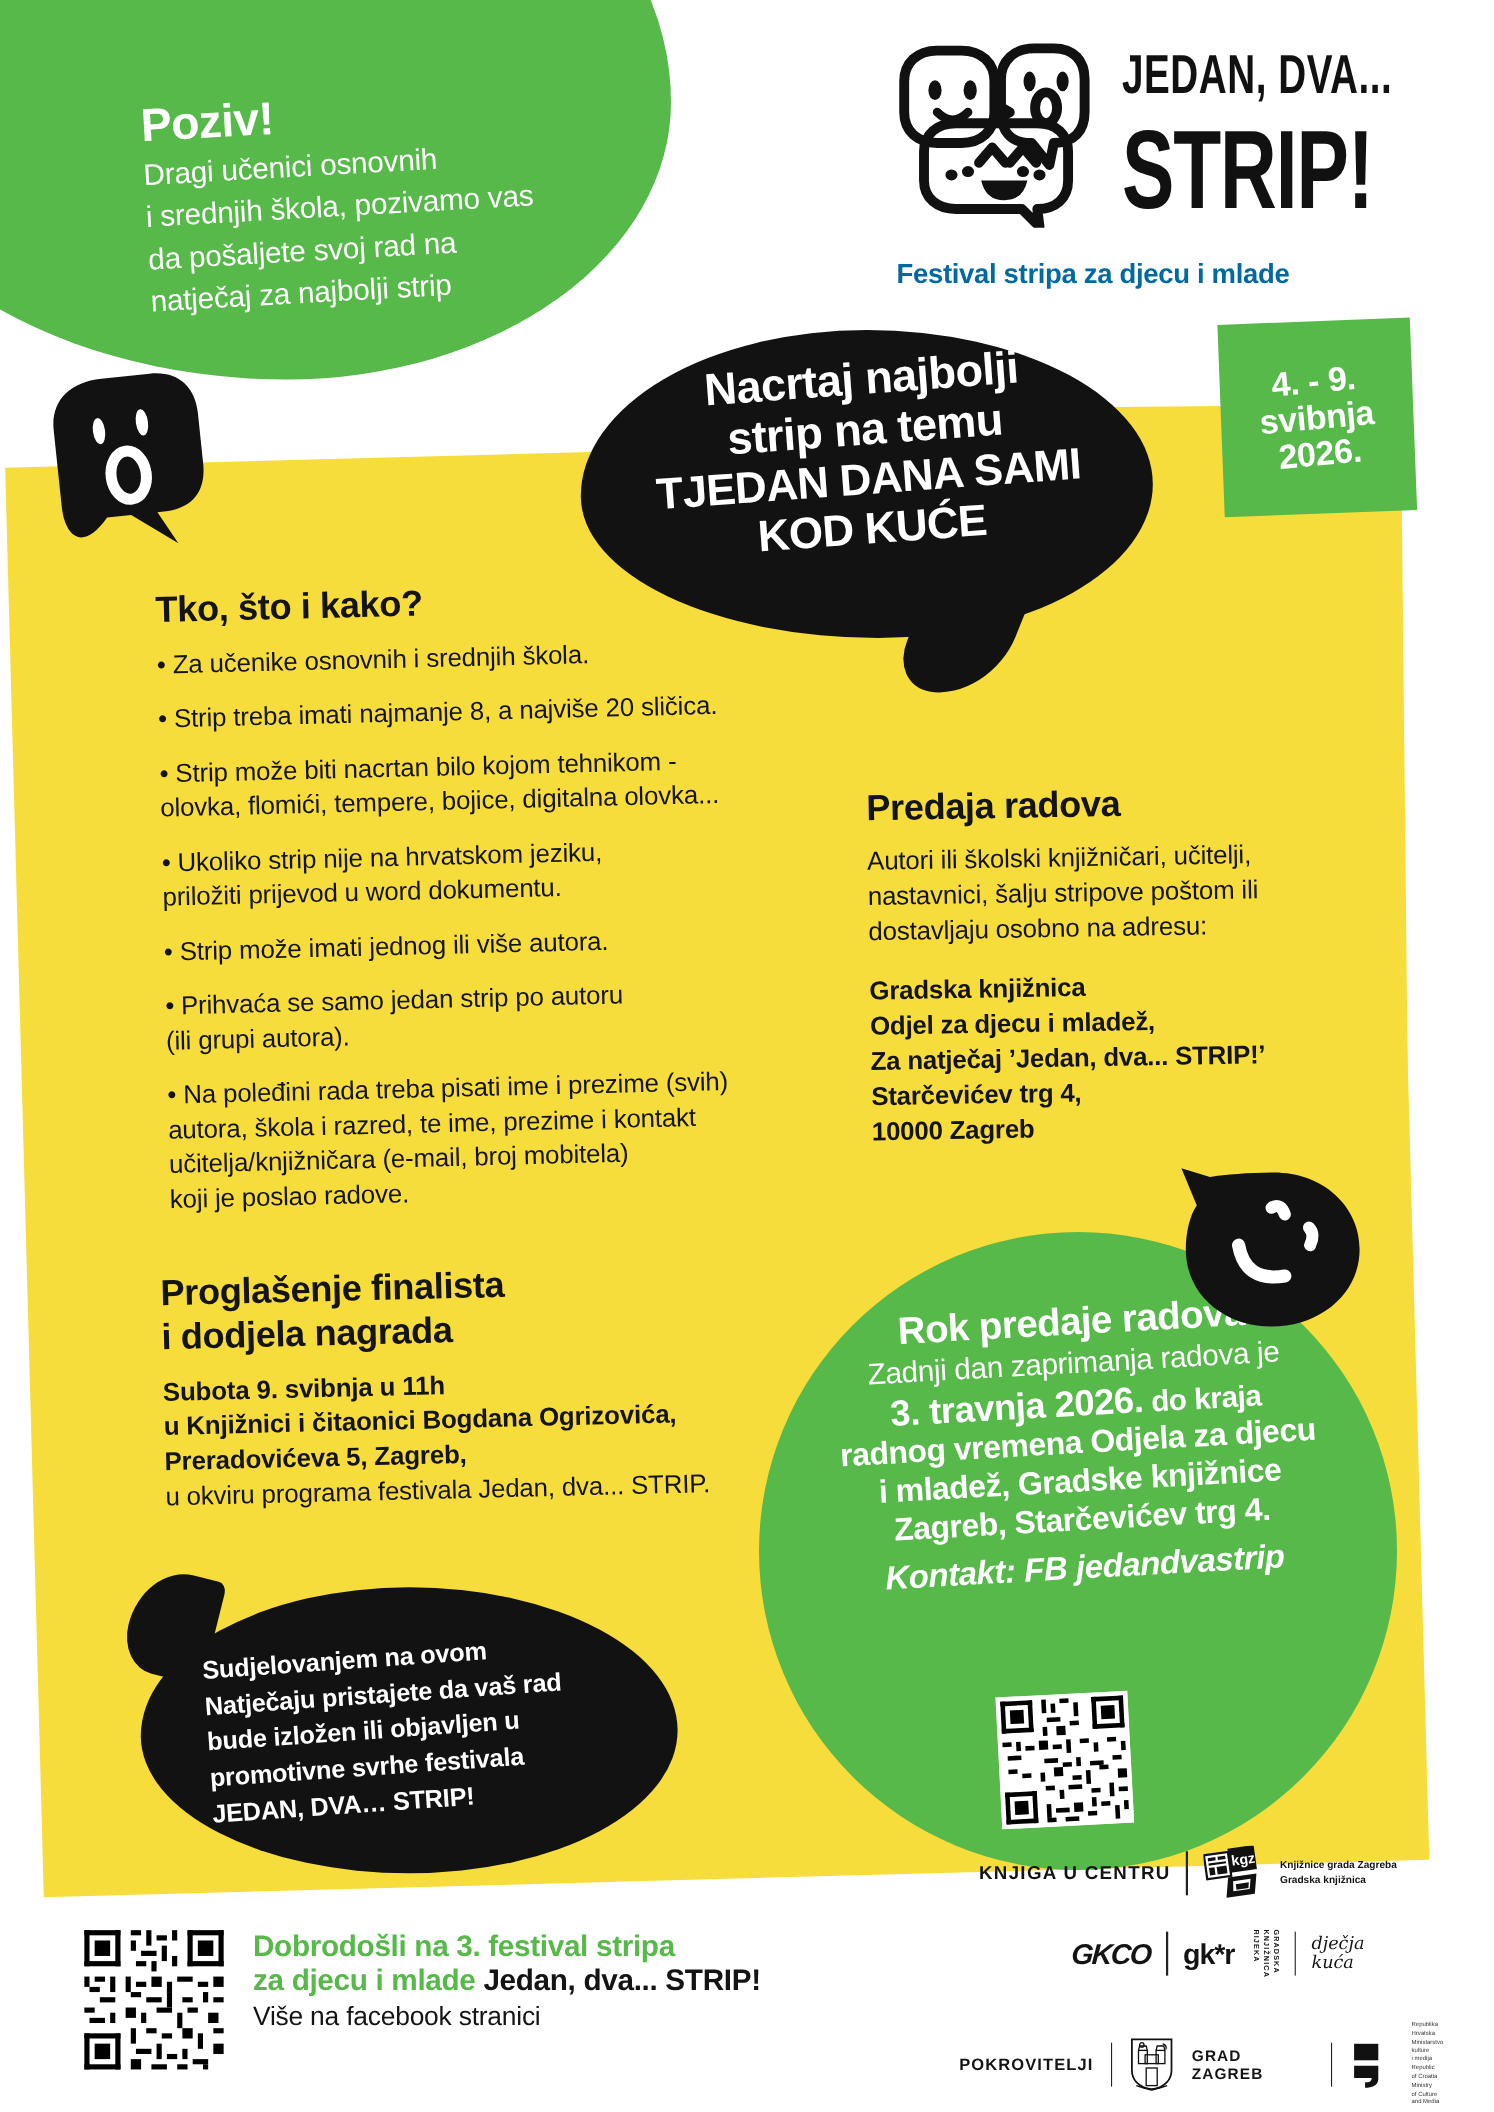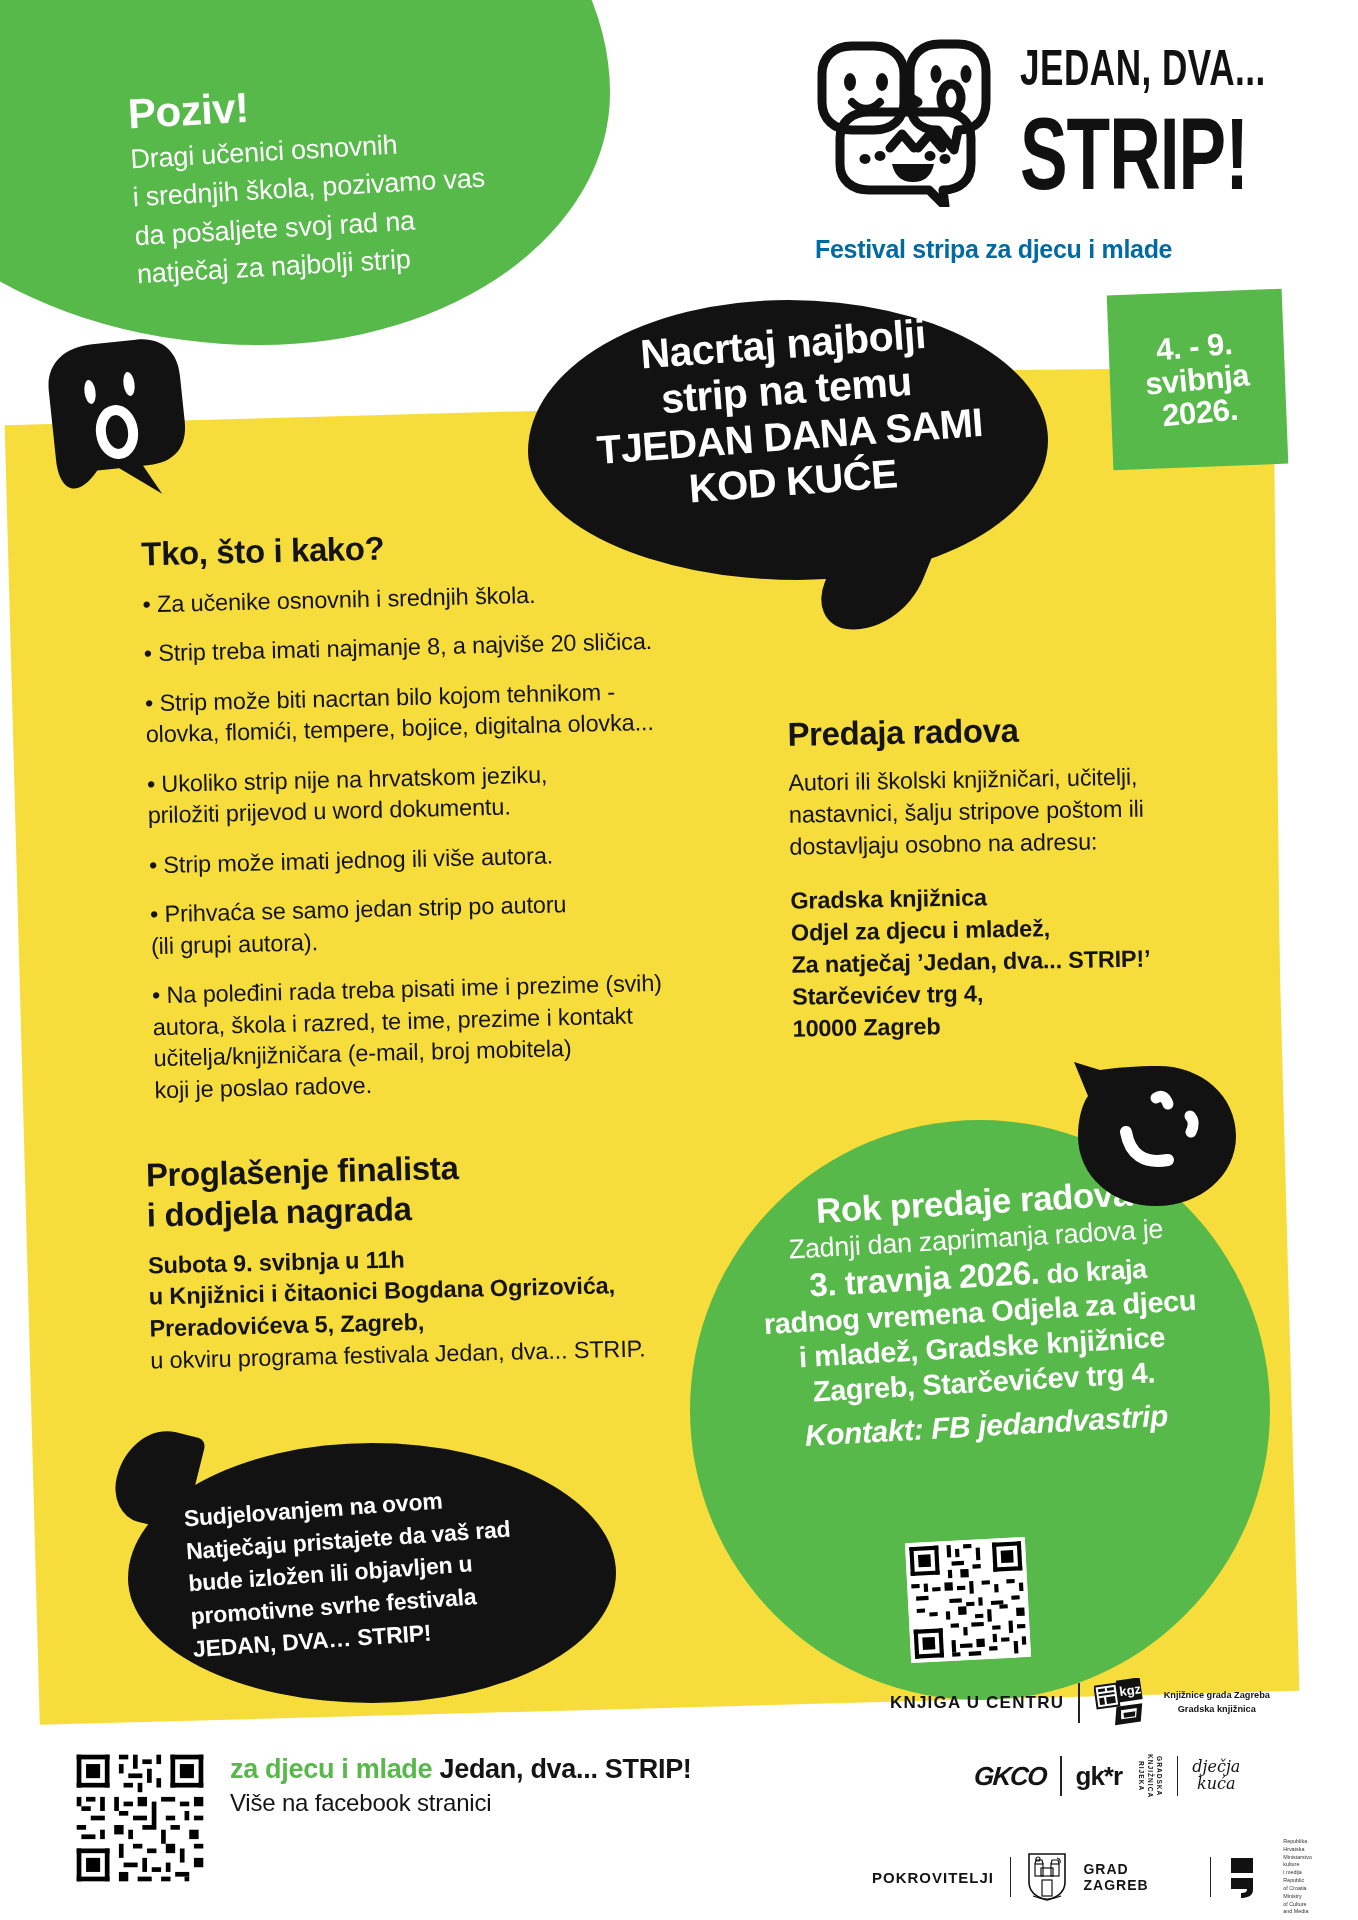--- a/index.html
+++ b/index.html
@@ -295,21 +295,21 @@
   .qr-img { width: 136px; height: 136px; flex: none; }
   .qr-text { padding-top: 4px; }
   .qr-text .l1 { font-size: 27px; font-weight: bold; color: #56b949; letter-spacing: -0.3px; }
   .qr-text .l2 { font-size: 27px; font-weight: bold; color: #56b949; letter-spacing: -0.3px; }
   .qr-text .l2 b { color: #141414; }
   .qr-text .l3 { font-size: 24px; color: #141414; margin-top: 4px; letter-spacing: -0.2px; }
   .qr-text .l4 { font-size: 24px; color: #141414; letter-spacing: -0.2px; }
 
   
   .sponsors { position: absolute; left: 890px; top: 1678px; width: 420px; z-index: 7; color: #141414; }
-  .sp-row { display: flex; align-items: center; gap: 14px; text-align: center; }
+  .sp-row { display: flex; align-items: center; gap: 14px; }
   .sp-row1 { margin-bottom: 26px; }
   .knjiga { font-size: 17px; font-weight: bold; letter-spacing: 1.2px; }
   .vdiv { width: 1.5px; height: 40px; background: #222; }
   .kgz-mark { width: 56px; height: 50px; flex: none; }
   .kgz-text { font-size: 9.2px; font-weight: bold; line-height: 1.5; white-space: pre-line; }
   .gkco { font-size: 26px; font-weight: bold; font-style: italic; letter-spacing: -1.5px; transform: skewX(-4deg); }
   .gkr { font-size: 26px; font-weight: bold; letter-spacing: -1px; }
   .gkr-v { font-size: 6.6px; font-weight: bold; writing-mode: vertical-rl; letter-spacing: 1px; line-height: 1.35; white-space: pre-line; }
   .djecja { font-size: 16px; line-height: 1.05; font-family: "DejaVu Serif", serif; font-style: italic; white-space: pre-line; }
 
@@ -604,20 +604,21 @@
           <rect x="20" y="24" width="1" height="2"></rect>
         <rect x="22" y="26" width="3" height="1"></rect>
           <rect x="26" y="23" width="2" height="2"></rect>
         <rect x="10" y="26" width="2" height="2"></rect>
           <rect x="14" y="27" width="3" height="1"></rect>
         <rect x="19" y="27" width="2" height="1"></rect>
           <rect x="24" y="27" width="1" height="1"></rect>
       </g>
     </svg>
     <div class="qr-text">
+      <div class="l1">Dobrodošli na 3. festival stripa</div>
       <div class="l2"><span>za djecu i mlade </span><b>Jedan, dva... STRIP!</b></div>
       <div class="l3">Više na facebook stranici</div>
     </div>
   </div>
 
   <div class="sponsors">
     <div class="sp-row sp-row1">
       <div class="knjiga">KNJIGA U CENTRU</div>
       <div class="vdiv"></div>
       <svg class="kgz-mark" viewBox="0 0 56 50">

